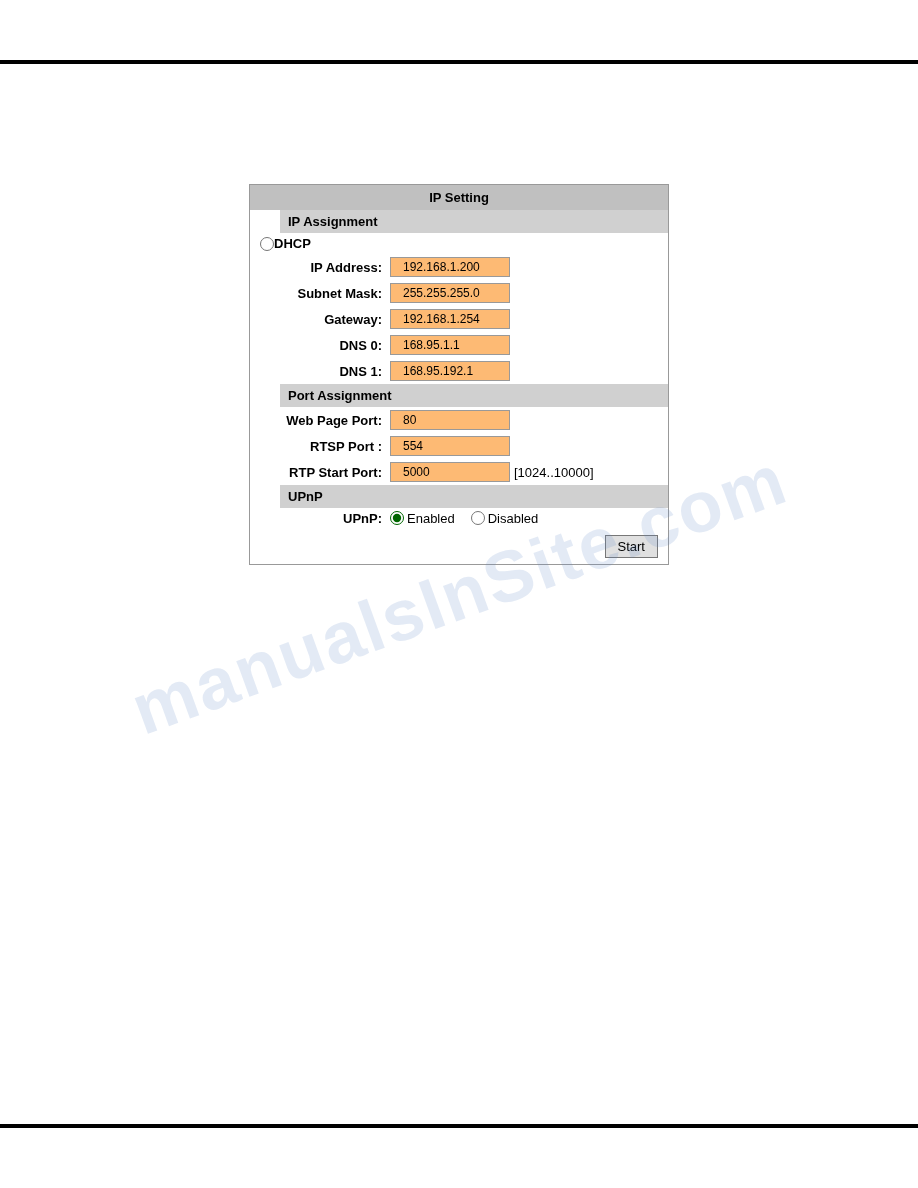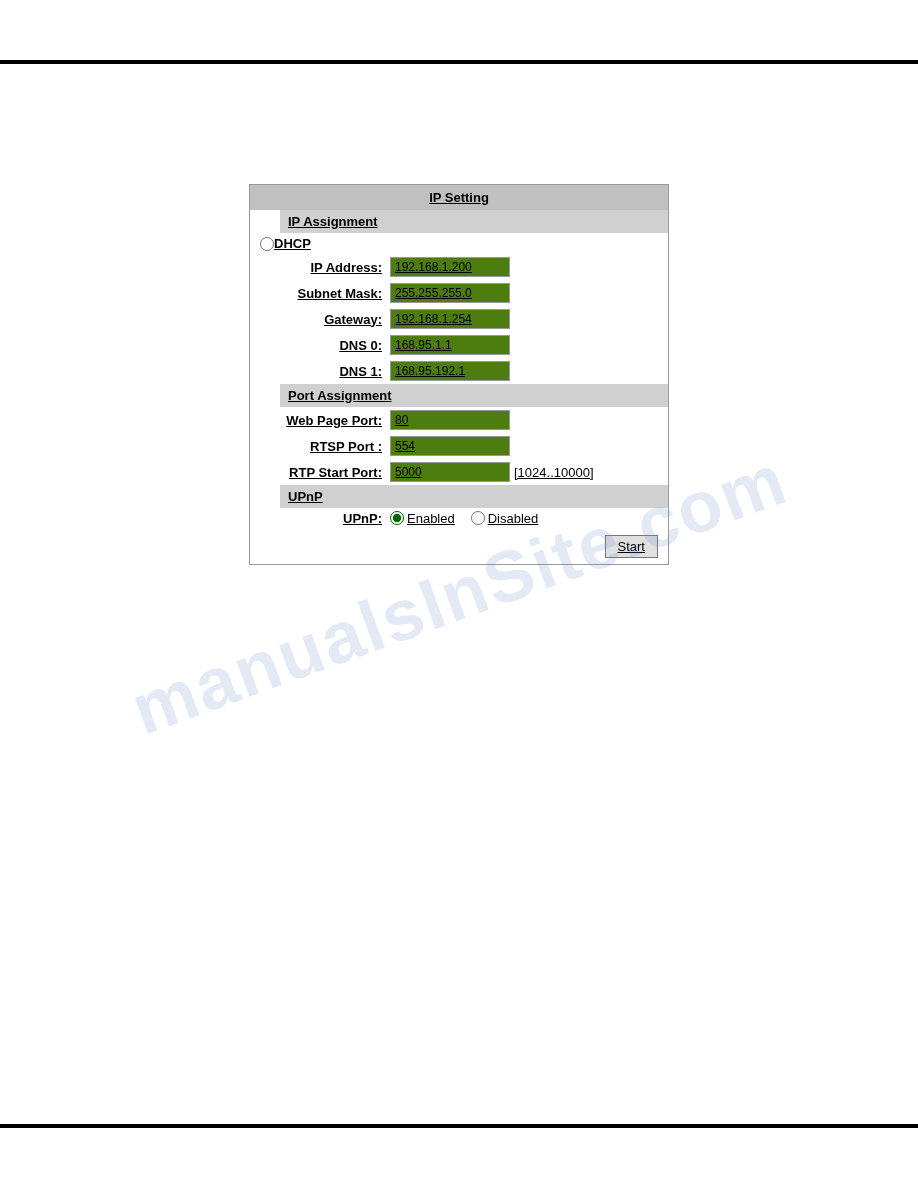--- a/index.html
+++ b/index.html
@@ -45,21 +45,20 @@
       display: flex;
       justify-content: center;
       align-items: flex-start;
       padding-top: 120px;
     }
 
     .ip-setting-panel {
       width: 420px;
       border: 1px solid #999;
       background: #fff;
-      text-decoration: underline;
     }
 
     .panel-title {
       background-color: #c0c0c0;
       text-align: center;
       padding: 5px 0;
       font-weight: bold;
       font-size: 13px;
       color: #000;
     }
@@ -95,24 +94,24 @@
       font-weight: bold;
       font-size: 13px;
       color: #000;
       width: 130px;
       text-align: right;
       padding-right: 8px;
     }
 
     .field-input {
       border: 1px solid #999;
-      padding: 2px 4px;
+      padding: 2px 12px;
       font-size: 12px;
       width: 120px;
-      background: #4d7c0f;
+      background: #fdba74;
     }
 
     .field-hint {
       font-size: 13px;
       color: #000;
       margin-left: 4px;
     }
 
     .apply-row {
       display: flex;

